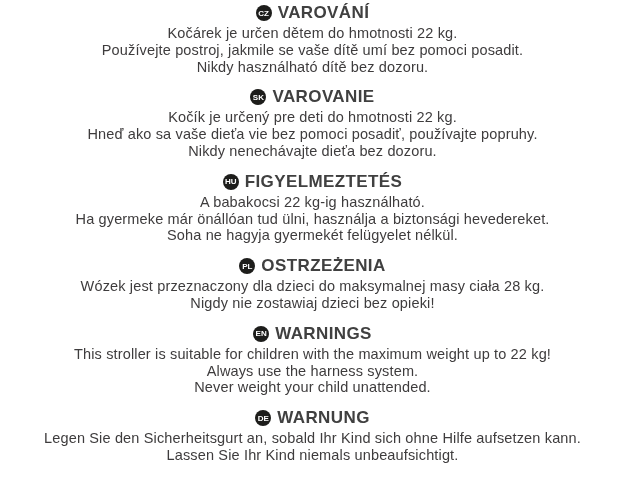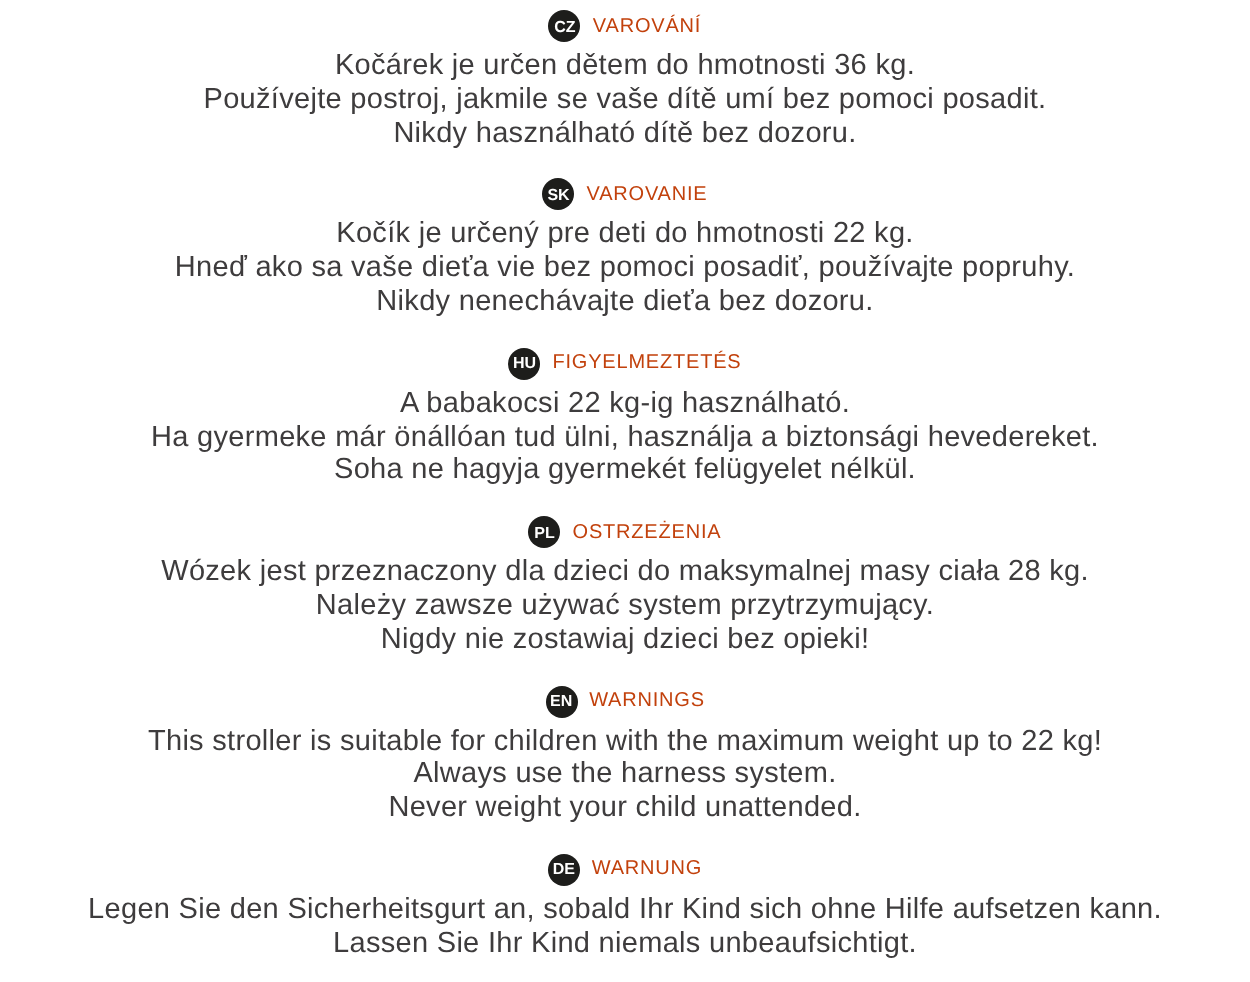--- a/index.html
+++ b/index.html
@@ -39,23 +39,23 @@
     color: #ffffff;
     font-size: 8px;
     font-weight: bold;
     display: inline-flex;
     align-items: center;
     justify-content: center;
     letter-spacing: 0px;
     flex: 0 0 auto;
   }
   .warning-title {
-    font-size: 10px;
-    font-weight: normal;
-    color: #c2410c;
+    font-size: 17px;
+    font-weight: bold;
+    color: #404040;
     letter-spacing: 0.4px;
     white-space: nowrap;
   }
   .warning-line {
     font-size: 14.5px;
     line-height: 16.8px;
     color: #3e3c3d;
     letter-spacing: 0.15px;
     white-space: nowrap;
   }
@@ -63,21 +63,21 @@
 </head>
 <body>
 
 <div class="page">
 
   <div class="warning-section">
     <div class="warning-header">
       <span class="lang-badge">CZ</span>
       <span class="warning-title">VAROVÁNÍ</span>
     </div>
-    <div class="warning-line">Kočárek je určen dětem do hmotnosti 36 kg.</div>
+    <div class="warning-line">Kočárek je určen dětem do hmotnosti 22 kg.</div>
     <div class="warning-line">Používejte postroj, jakmile se vaše dítě umí bez pomoci posadit.</div>
     <div class="warning-line">Nikdy használható dítě bez dozoru.</div>
   </div>
 
   <div class="warning-section">
     <div class="warning-header">
       <span class="lang-badge">SK</span>
       <span class="warning-title">VAROVANIE</span>
     </div>
     <div class="warning-line">Kočík je určený pre deti do hmotnosti 22 kg.</div>
@@ -94,21 +94,20 @@
     <div class="warning-line">Ha gyermeke már önállóan tud ülni, használja a biztonsági hevedereket.</div>
     <div class="warning-line">Soha ne hagyja gyermekét felügyelet nélkül.</div>
   </div>
 
   <div class="warning-section">
     <div class="warning-header">
       <span class="lang-badge">PL</span>
       <span class="warning-title">OSTRZEŻENIA</span>
     </div>
     <div class="warning-line">Wózek jest przeznaczony dla dzieci do maksymalnej masy ciała 28 kg.</div>
-    <div class="warning-line">Należy zawsze używać system przytrzymujący.</div>
     <div class="warning-line">Nigdy nie zostawiaj dzieci bez opieki!</div>
   </div>
 
   <div class="warning-section">
     <div class="warning-header">
       <span class="lang-badge">EN</span>
       <span class="warning-title">WARNINGS</span>
     </div>
     <div class="warning-line">This stroller is suitable for children with the maximum weight up to 22 kg!</div>
     <div class="warning-line">Always use the harness system.</div>

